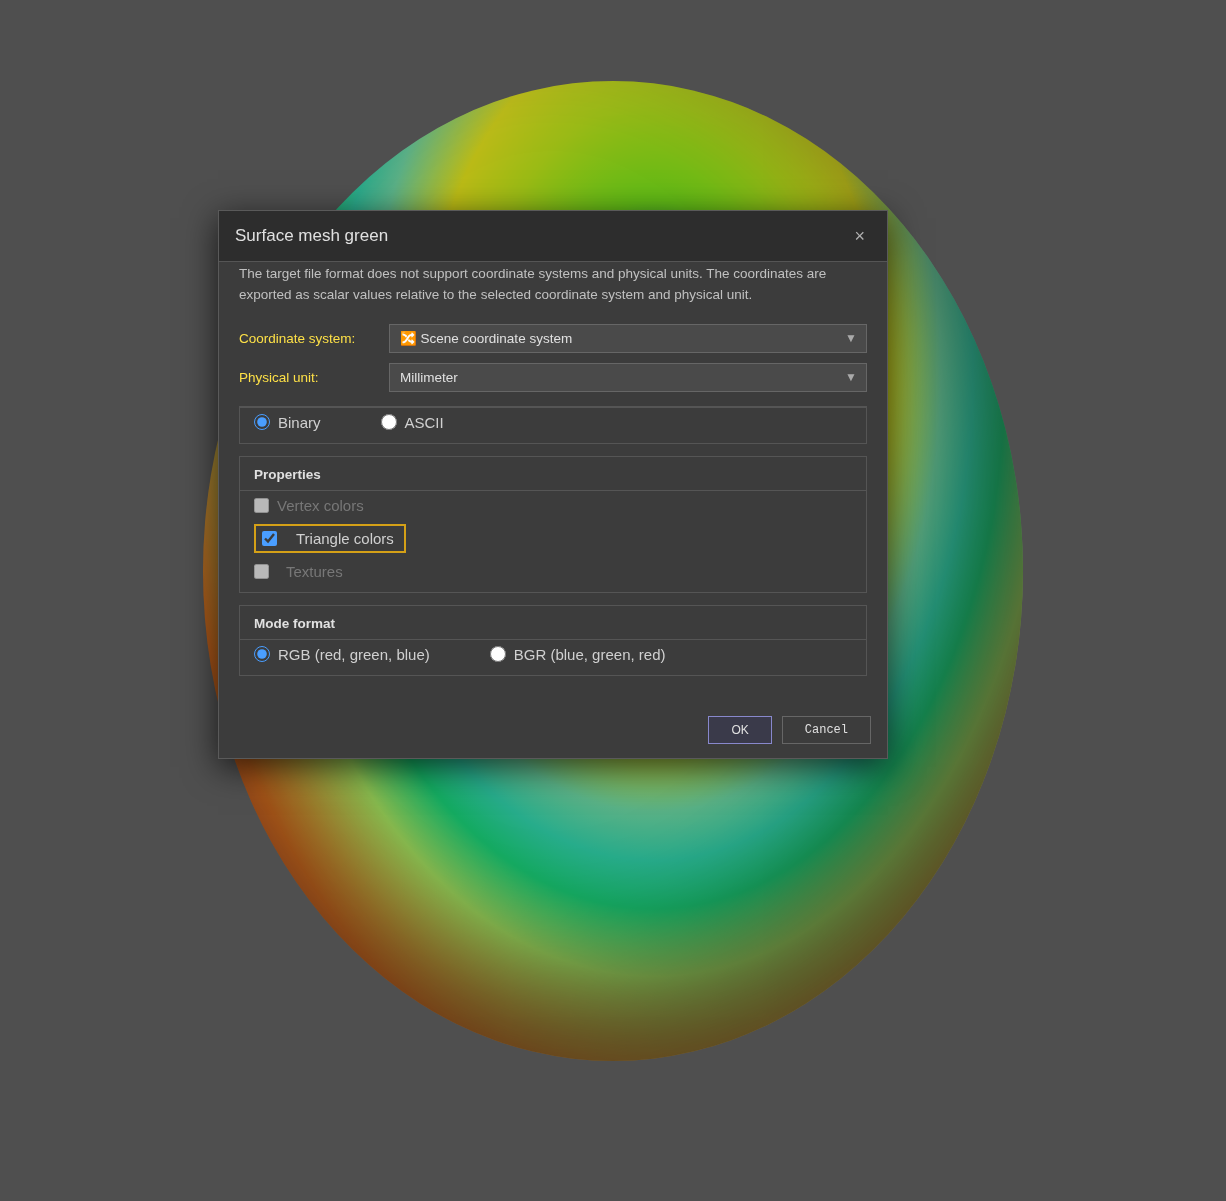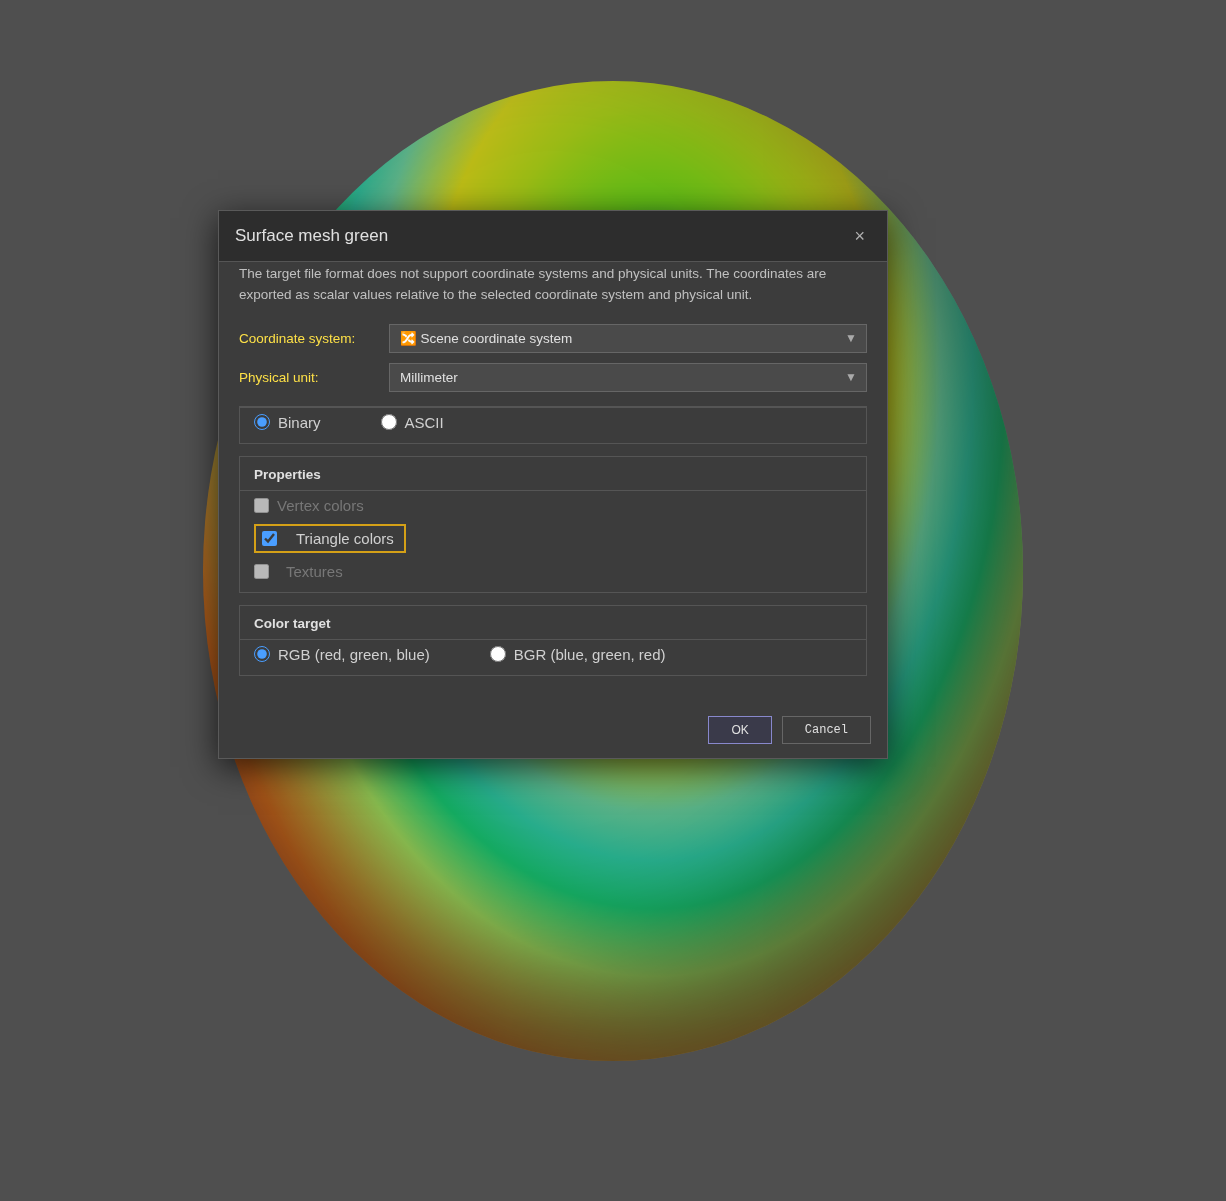--- a/index.html
+++ b/index.html
@@ -334,21 +334,21 @@
         
         <div class="checkbox-item">
           <input type="checkbox" class="checkbox-input" disabled="" style="">
           <span class="checkbox-label disabled">Textures</span>
         </div>
 
       </div>
     </div>
 
     <div class="section-box">
-      <div class="section-header">Color target</div>
+      <div class="section-header">Mode format</div>
       <hr class="section-divider">
       <div class="section-content">
         <div class="radio-row">
           <label class="radio-item">
             <input type="radio" name="colorformat" class="radio-input" checked="" style="">
             <span class="radio-label">RGB (red, green, blue)</span>
           </label>
           <label class="radio-item">
             <input type="radio" name="colorformat" class="radio-input" style="">
             <span class="radio-label">BGR (blue, green, red)</span>

